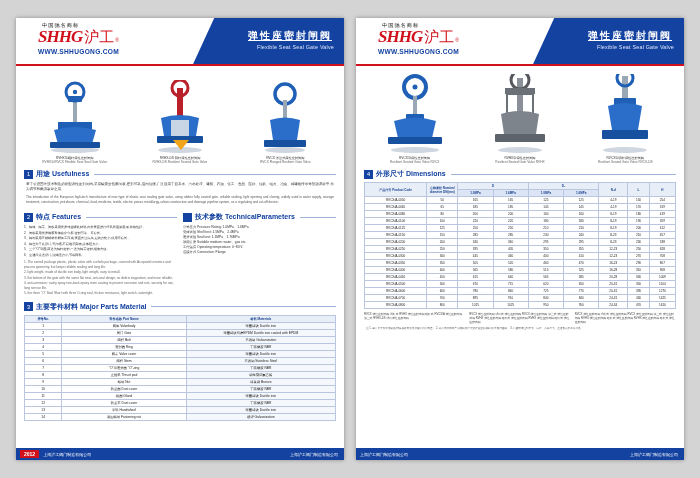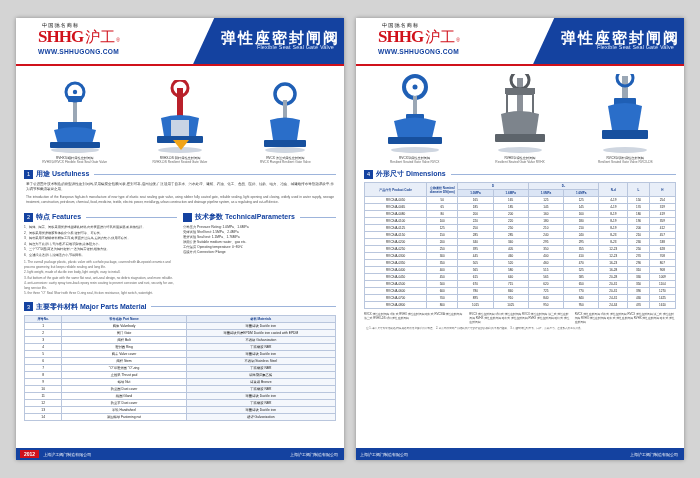--- a/index.html
+++ b/index.html
@@ -11,26 +11,26 @@
   .sheet.left{margin-left:16px;}
   .sheet.right{margin-right:16px;}
 
   
   .hdr{position:relative;height:46px;background:#fff;display:flex;}
   .hdr-left{width:54%;position:relative;background:#fff;}
   .hdr-right{flex:1;position:relative;background:#1442a0;
              clip-path:polygon(14% 0,100% 0,100% 100%,0 100%);}
   .cn-brand{position:absolute;left:26px;top:4px;font-size:5.2px;color:#111;letter-spacing:1px;}
   .logo{position:absolute;left:22px;top:10px;display:flex;align-items:baseline;}
-  .logo .shhg{font-family:"Liberation Serif",serif;font-weight:bold;
+  .logo .shhg{font-family:"Liberation Serif",serif;font-weight:bold;font-style:italic;
        font-size:17px;color:#d0111b;letter-spacing:-1px;line-height:1;}
   .logo .hu{font-family:"Liberation Serif",serif;font-weight:normal;font-size:15px;color:#d0111b;margin-left:2px;line-height:1;}
   .logo .reg{font-size:5px;color:#d0111b;margin-left:1px;vertical-align:super;}
   .url{position:absolute;left:22px;top:30px;font-size:6.6px;font-weight:bold;color:#1442a0;letter-spacing:.3px;}
-  .hdr-cn{position:absolute;right:4px;top:11px;color:#fff;font-size:15px;font-weight:bold;letter-spacing:2px;}
+  .hdr-cn{position:absolute;right:12px;top:11px;color:#fff;font-size:10px;font-weight:bold;letter-spacing:2px;text-decoration:underline;}
   .hdr-en{position:absolute;right:10px;top:26px;color:#dce6f7;font-size:5.4px;letter-spacing:.2px;}
   .hdr-rule{height:2px;background:#d0111b;}
 
   
   .sec{display:flex;align-items:center;margin:5px 8px 3px 8px;}
   .sec .mark{width:9px;height:9px;background:#1442a0;color:#fff;font-size:5.6px;
              display:flex;align-items:center;justify-content:center;margin-right:3px;}
   .sec .cn{font-size:7px;font-weight:bold;color:#1442a0;}
   .sec .line{flex:1;height:1px;background:#9db4db;margin-left:5px;}
 

